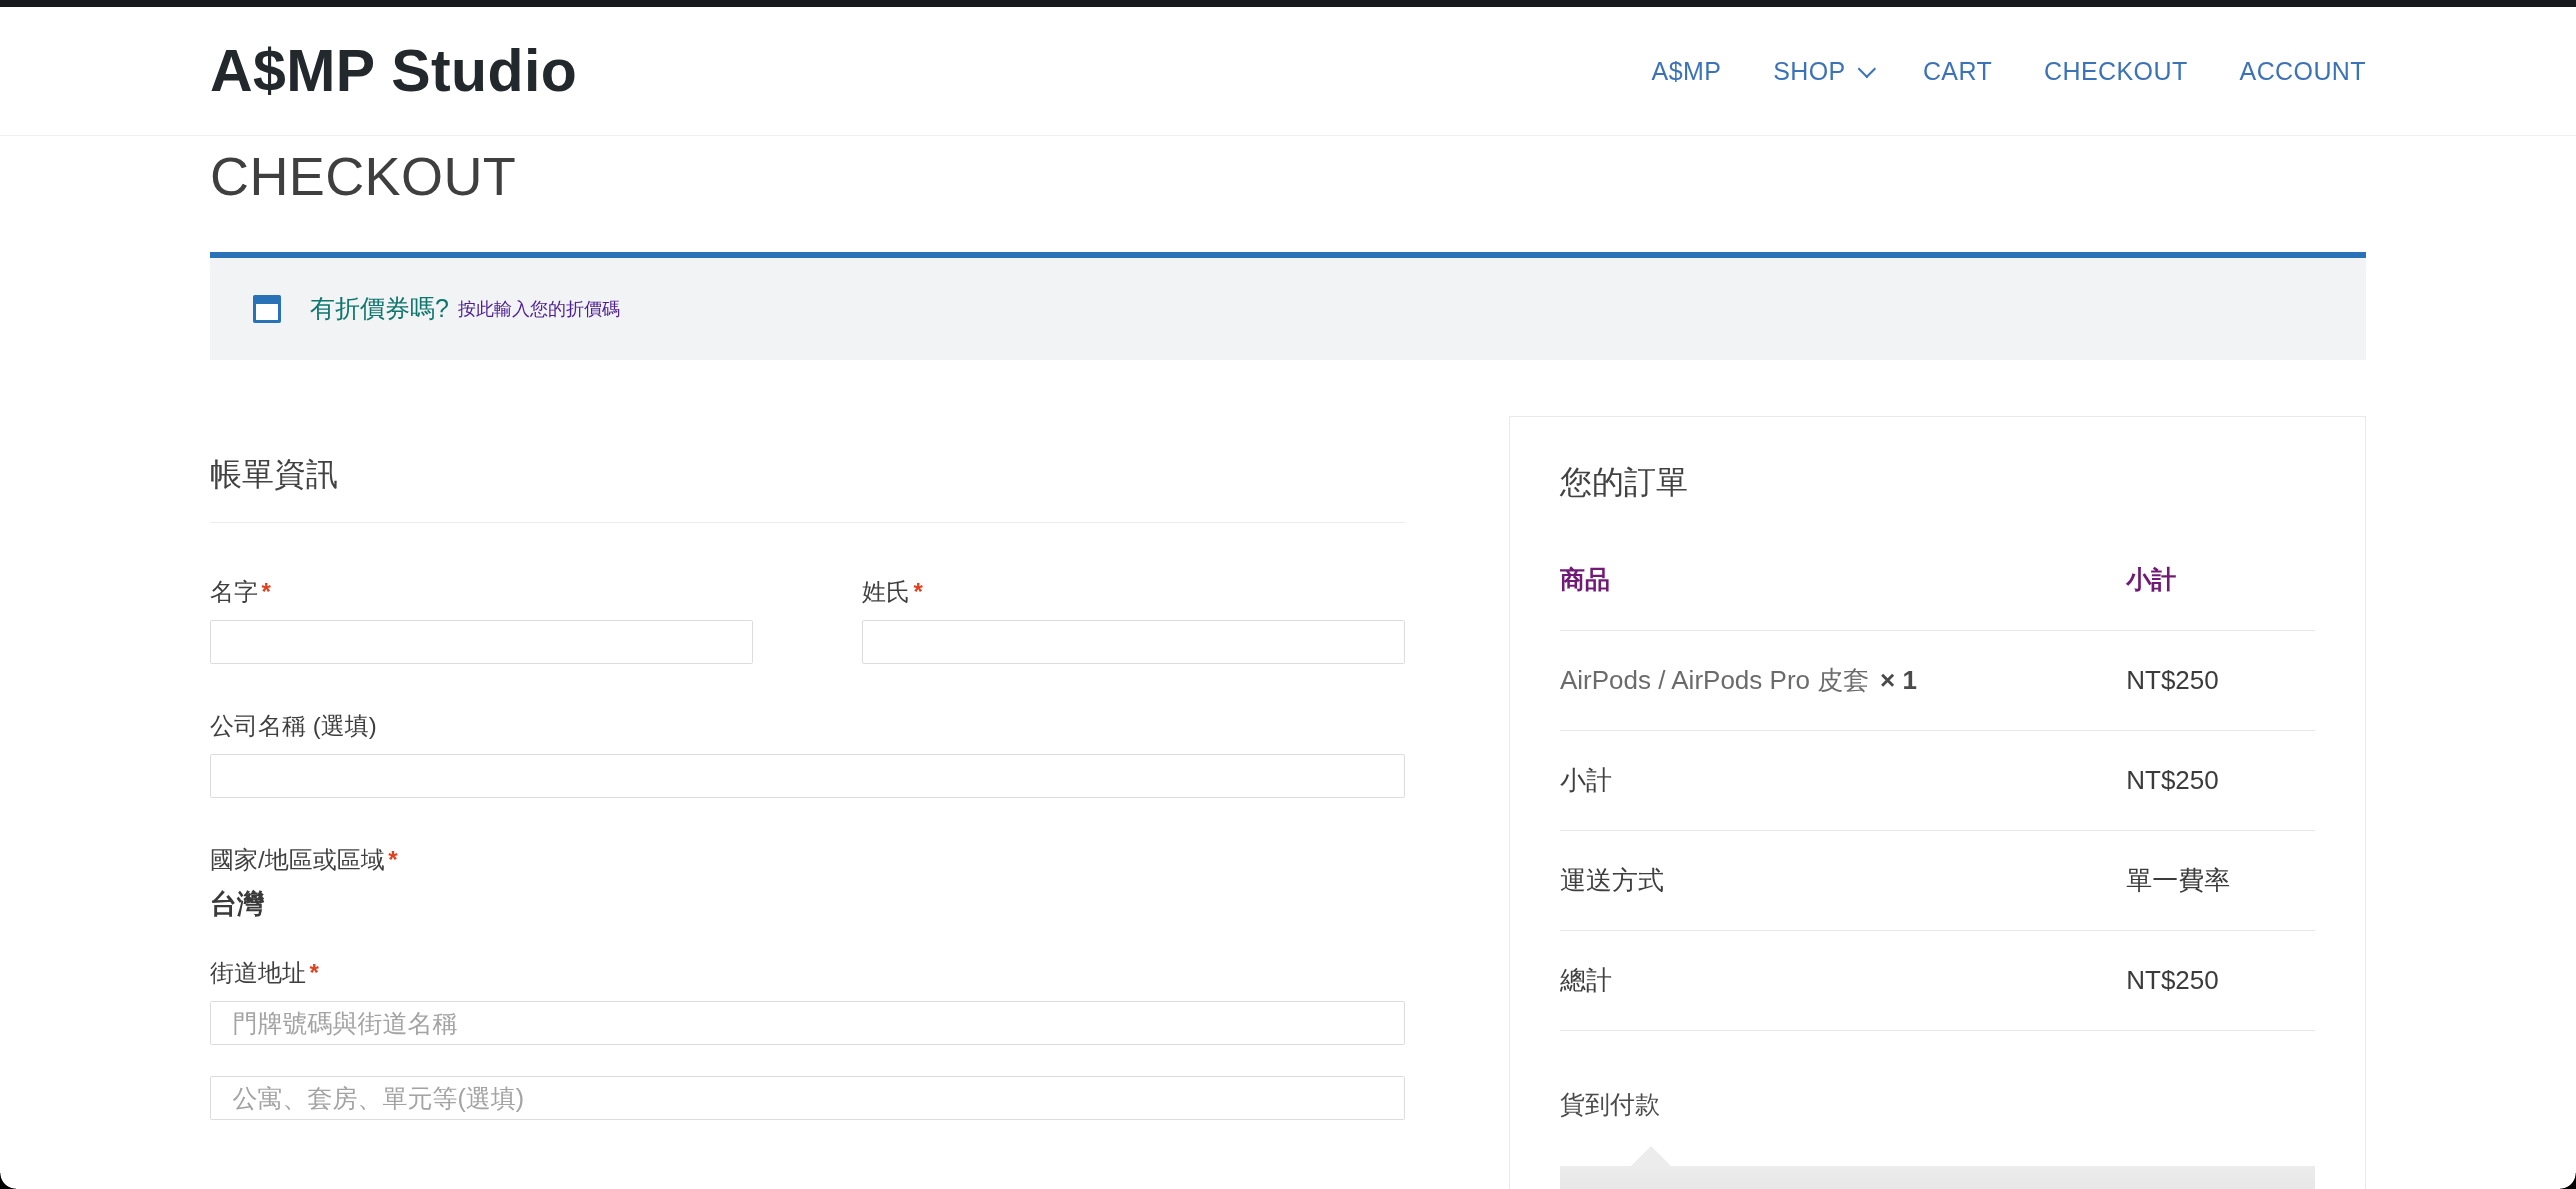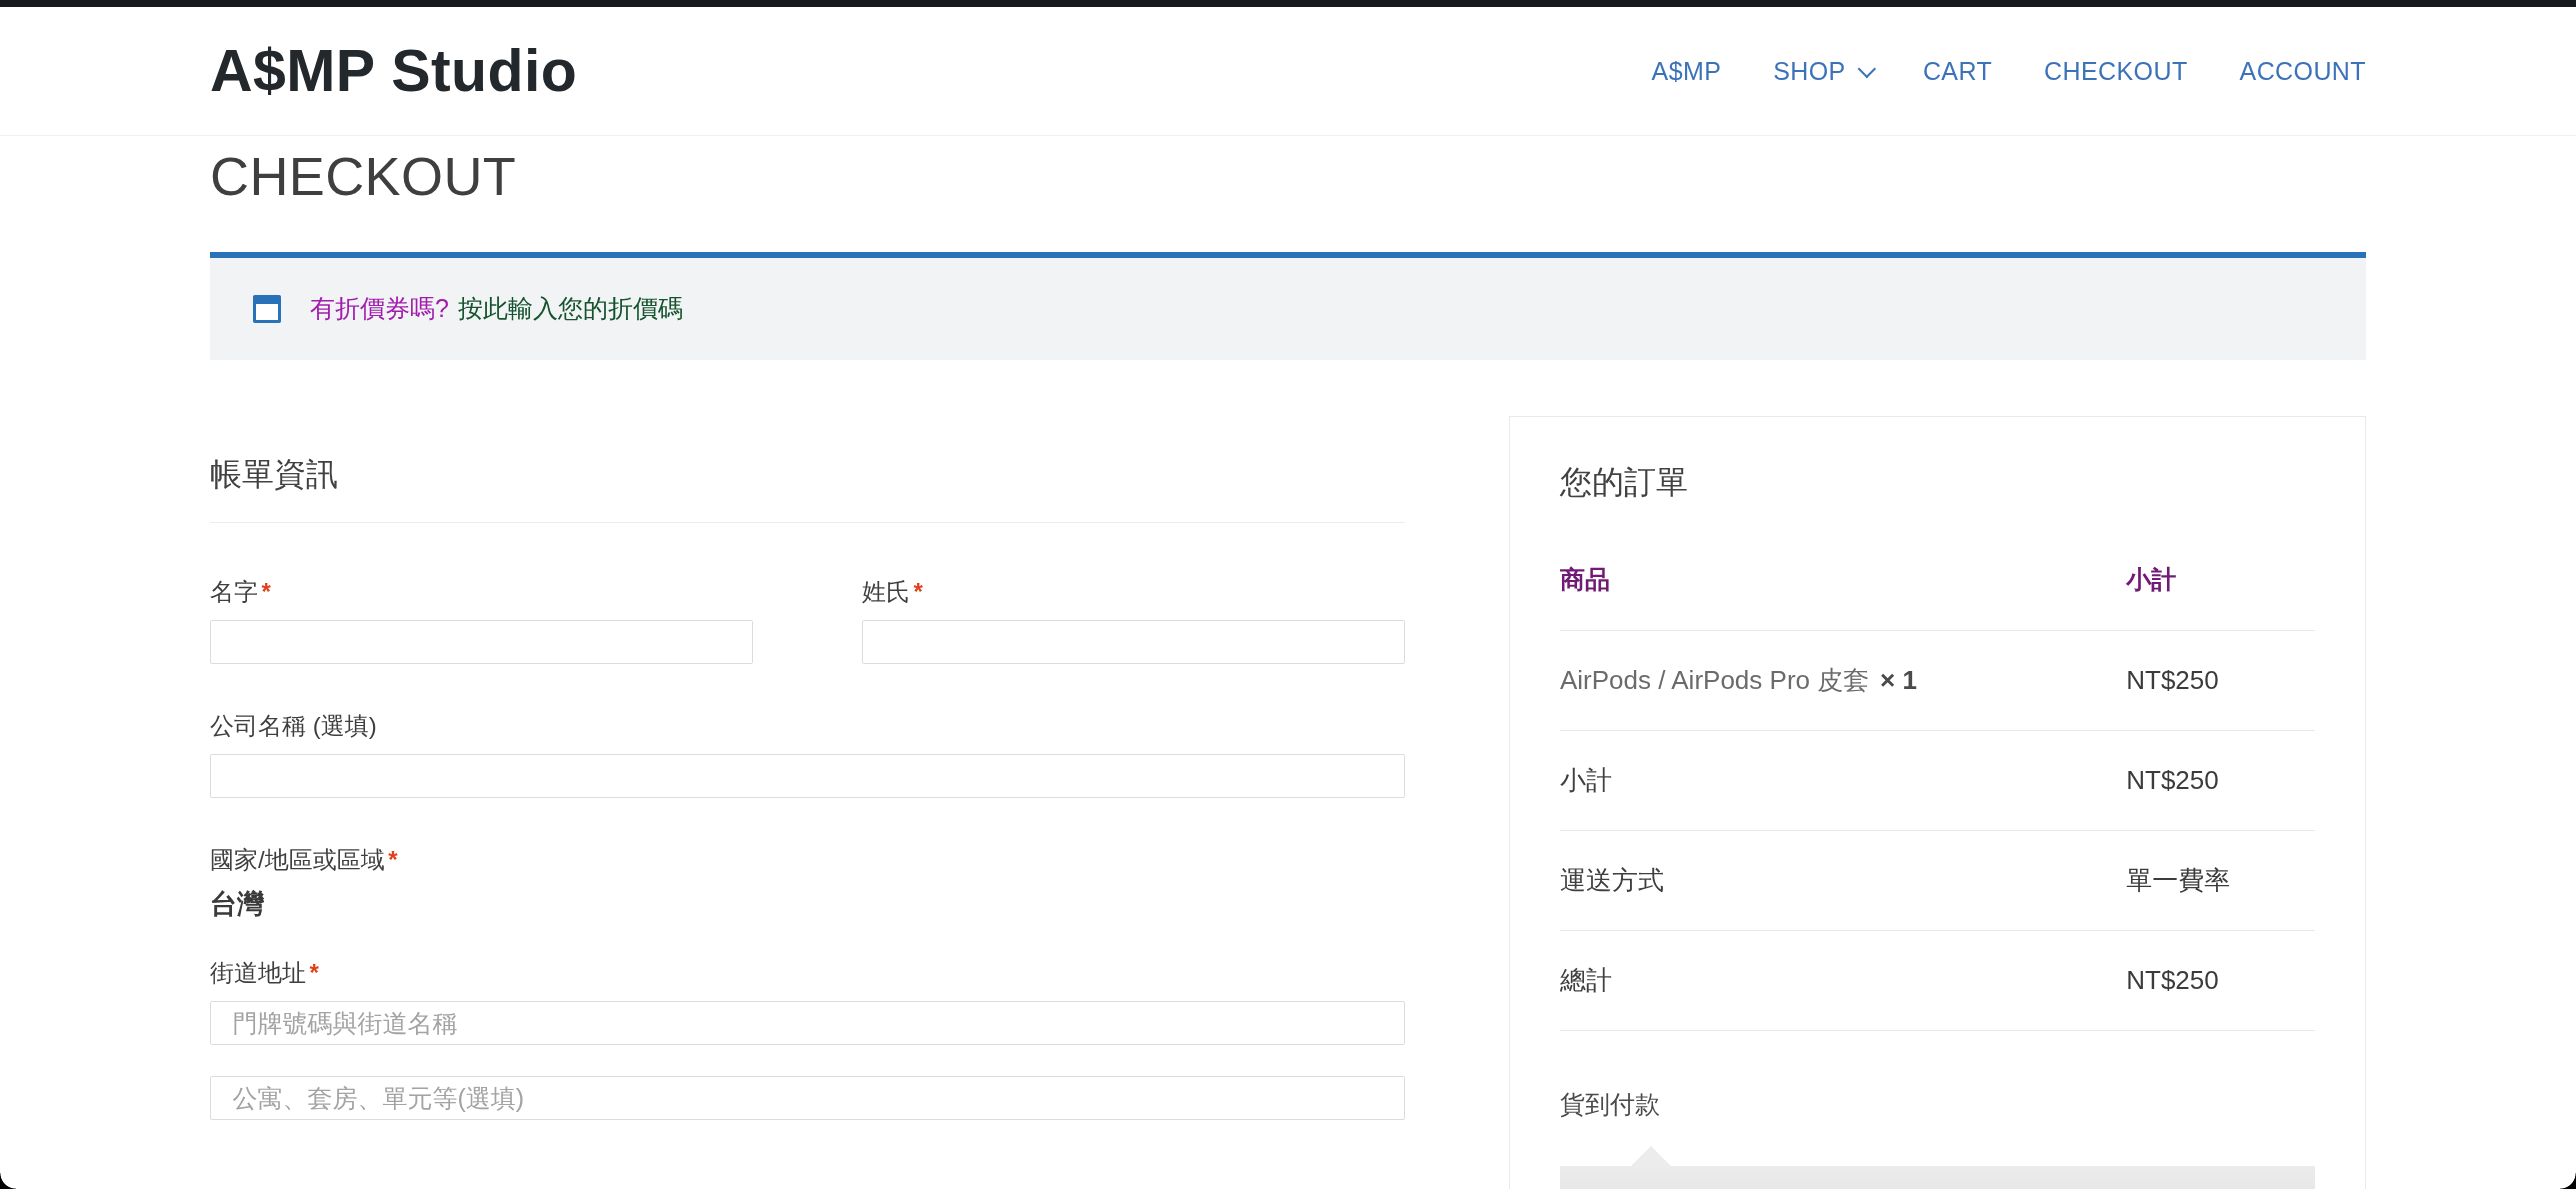--- a/index.html
+++ b/index.html
@@ -17,22 +17,22 @@
   .nav { margin-left: auto; display: flex; align-items: center; gap: 52px; }
   .nav a { color: #3c72b8; text-decoration: none; font-size: 25px; letter-spacing: 0.4px; display: flex; align-items: center; gap: 12.6px; }
   .chev { width: 12.6px; height: 12.6px; border-right: 2.7px solid #3c72b8; border-bottom: 2.7px solid #3c72b8; transform: rotate(45deg) translateY(-3.6px); display: inline-block; }
 
   
   .page-title { font-size: 54px; font-weight: 400; color: #3f3f3f; margin-top: 12.6px; line-height: 1; letter-spacing: 0.4px; }
 
   
   .coupon-banner { margin-top: 49px; border-top: 6.3px solid #2a72b8; background: #f2f3f4; height: 108px; display: flex; align-items: center; padding: 0 43px; }
   .win-icon { width: 28px; height: 28px; background: #fff; border: 3.6px solid #2a72b8; border-top-width: 9px; border-radius: 1.8px; margin-right: 29px; flex: 0 0 auto; }
-  .coupon-text { font-size: 25px; color: #a21caf; }
-  .coupon-link { font-size: 25px; color: #14532d; text-decoration: none; margin-left: 9px; }
+  .coupon-text { font-size: 25px; color: #0f766e; }
+  .coupon-link { font-size: 18px; color: #4c1d95; text-decoration: none; margin-left: 9px; }
 
   
   .cols { display: flex; align-items: flex-start; margin-top: 56px; }
   .col-left { width: 1195px; padding-top: 40px; }
   .col-right { margin-left: auto; width: 857px; border: 1.8px solid #e9e9e9; background: #fff; padding: 47px 50px 54px; }
 
   
   .section-heading { font-size: 32px; font-weight: 400; color: #424242; line-height: 36px; }
   .billing hr { border: none; border-top: 1.8px solid #ededed; margin: 30.5px 0 54px; }
   .form-row { display: flex; gap: 109px; }

